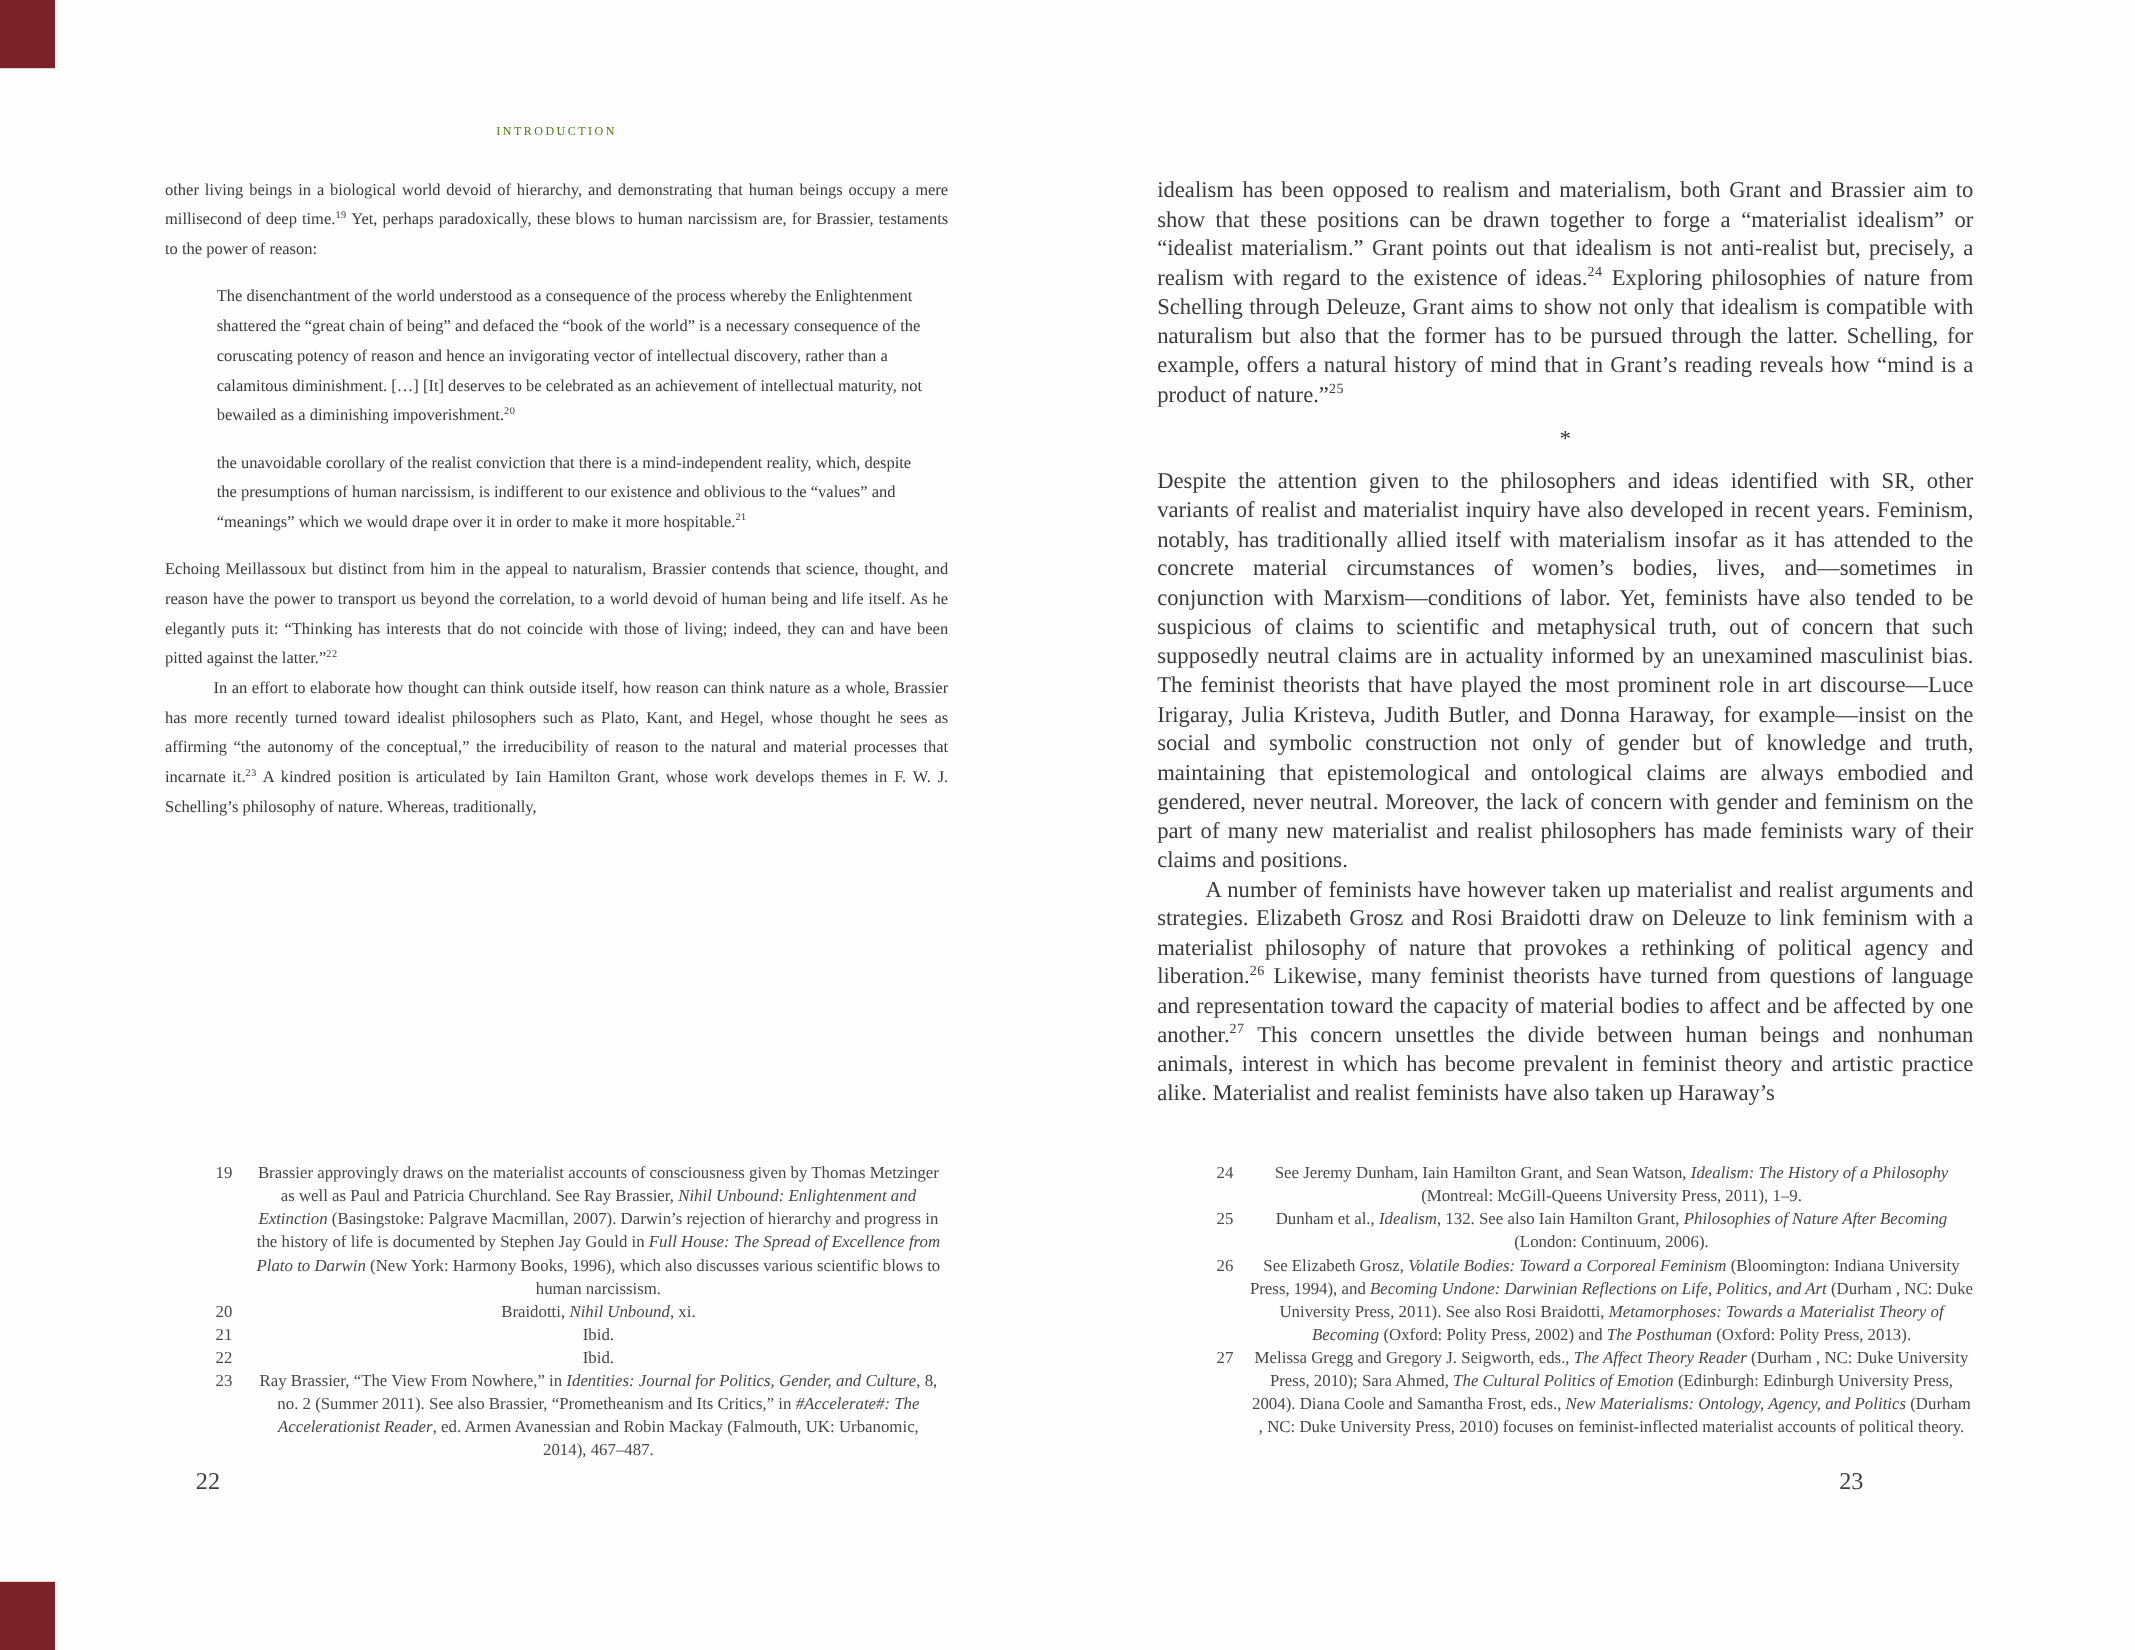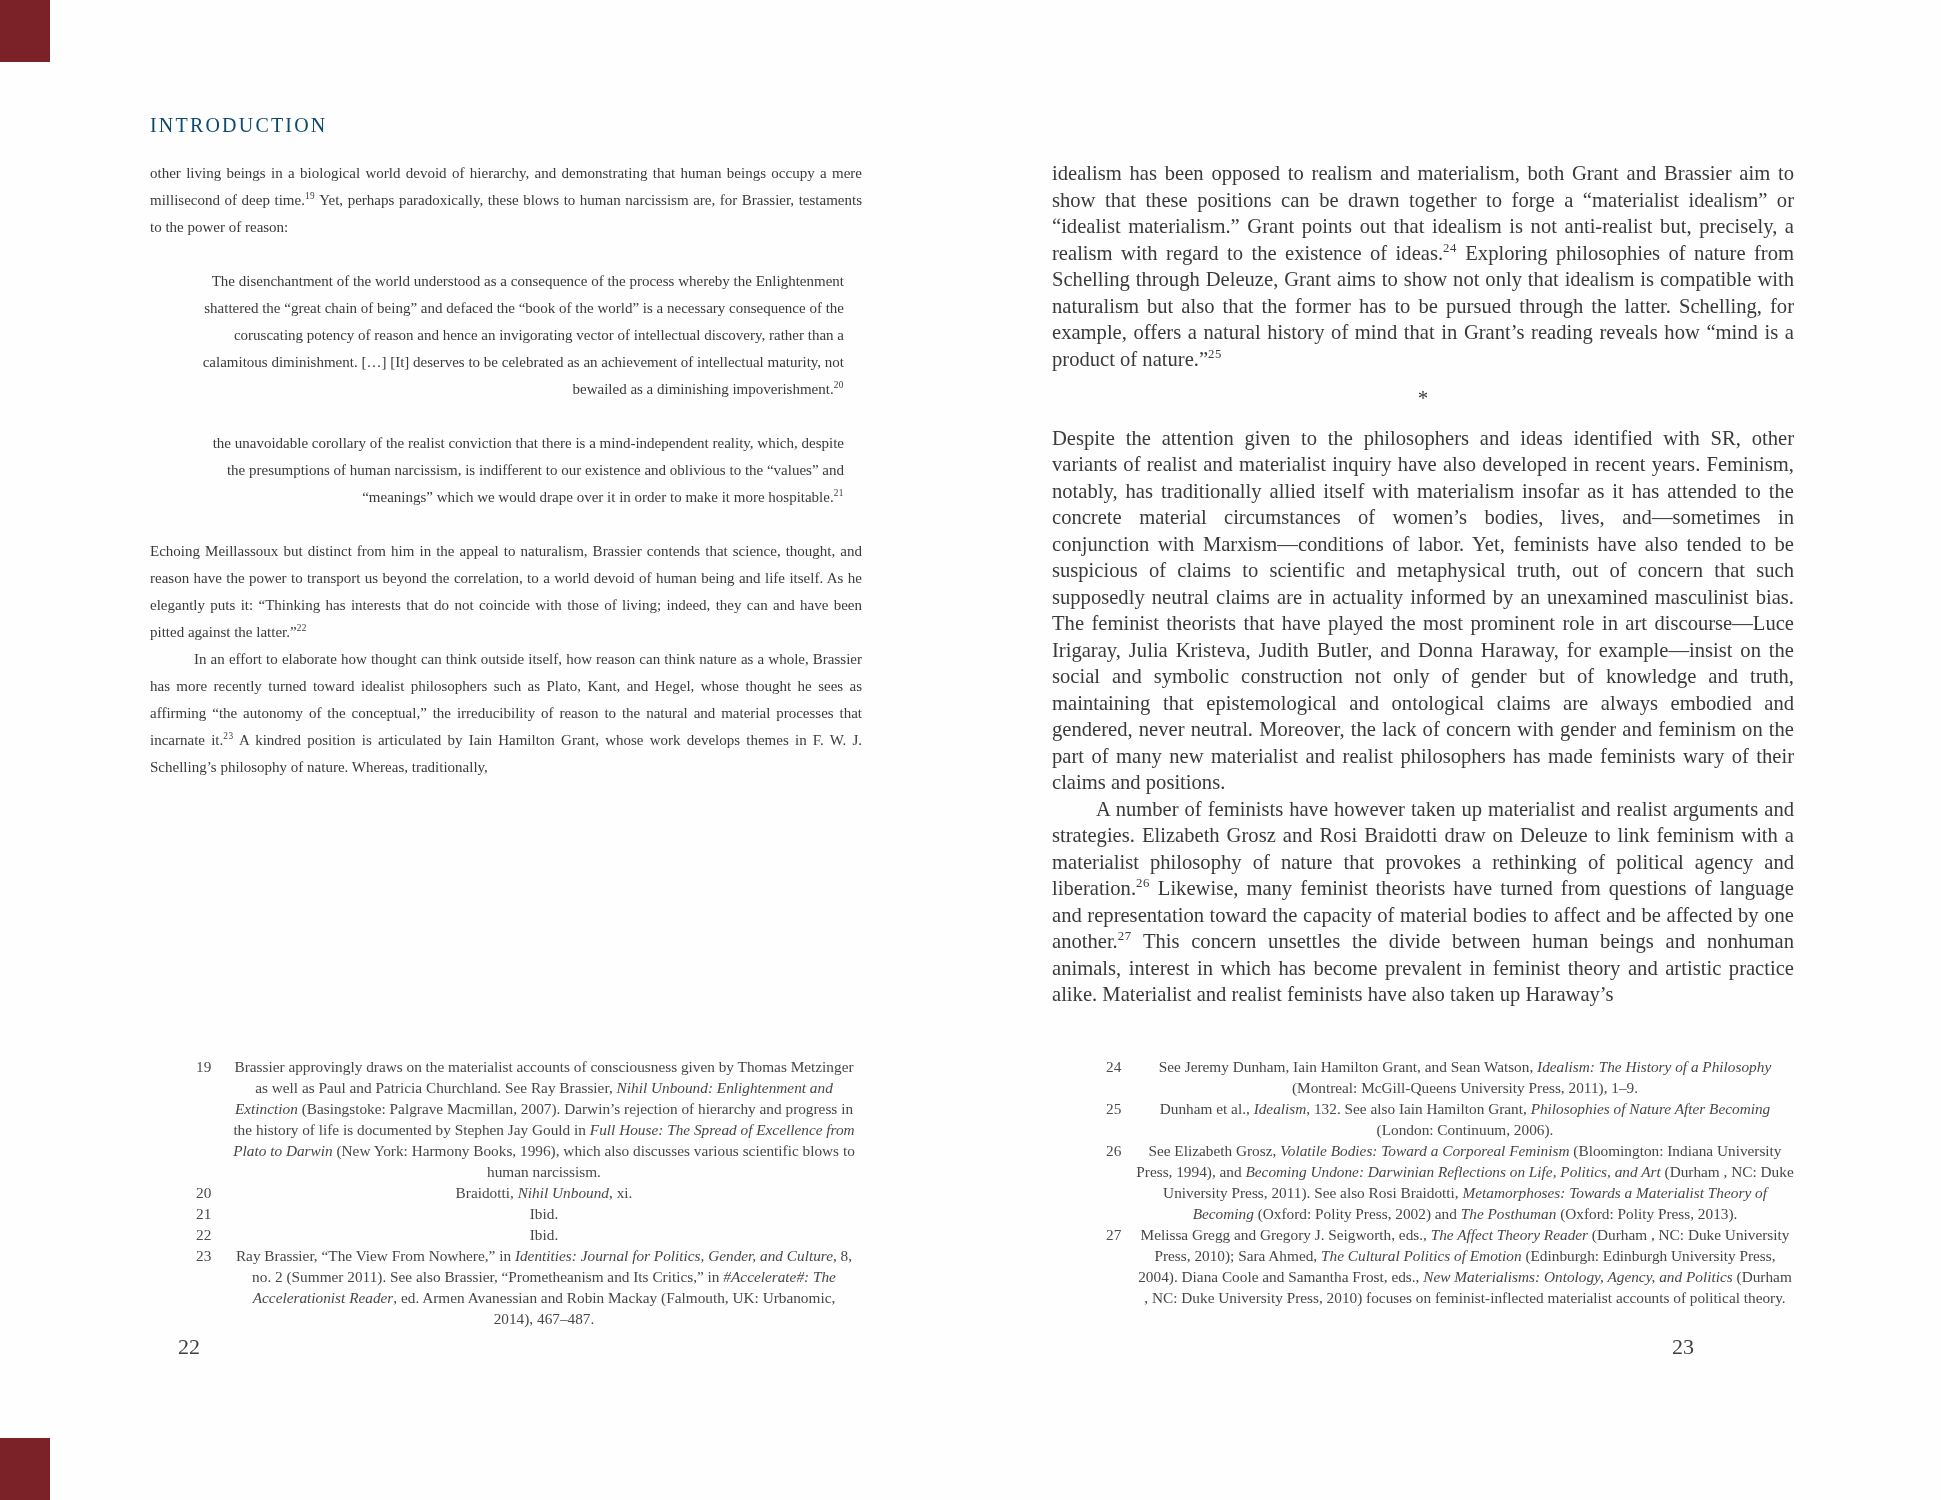--- a/index.html
+++ b/index.html
@@ -21,44 +21,44 @@
   .cover-edge.top { top: 0; height: 62px; }
   .cover-edge.bottom { bottom: 0; height: 62px; }
   .page { position: absolute; top: 0; height: 1500px; }
   .page-left  { left: 150px;  width: 712px; }
   .page-right { left: 1052px; width: 742px; }
   .running-head {
     position: absolute;
     top: 114px;
     left: 0;
     width: 100%;
-    text-align: left;
-    font-size: 20px;
+    text-align: center;
+    font-size: 11px;
     letter-spacing: 2.2px;
-    color: #0c4a6e;
+    color: #4d7c0f;
     white-space: nowrap;
   }
   .body-text {
     position: absolute;
     top: 160px;
     left: 0;
     width: 100%;
     text-align: justify;
     hyphens: auto;
     -webkit-hyphens: auto;
   }
   .page-left  .body-text { font-size: 15px; line-height: 27px; }
   .page-right .body-text { font-size: 20.6px; line-height: 26.5px; }
   .body-text p { margin: 0; }
   .body-text p.indent { text-indent: 44px; }
   .body-text p.quote {
-    margin: 27px 0;
+    margin: 16px 0;
     padding-left: 47px;
     padding-right: 18px;
-    text-align: right;
+    text-align: left;
   }
   .body-text .divider {
     text-align: center;
     margin: 13px 0;
     font-size: 21px;
     color: #3a3a3a;
   }
   sup {
     font-size: 0.62em;
     vertical-align: super;

